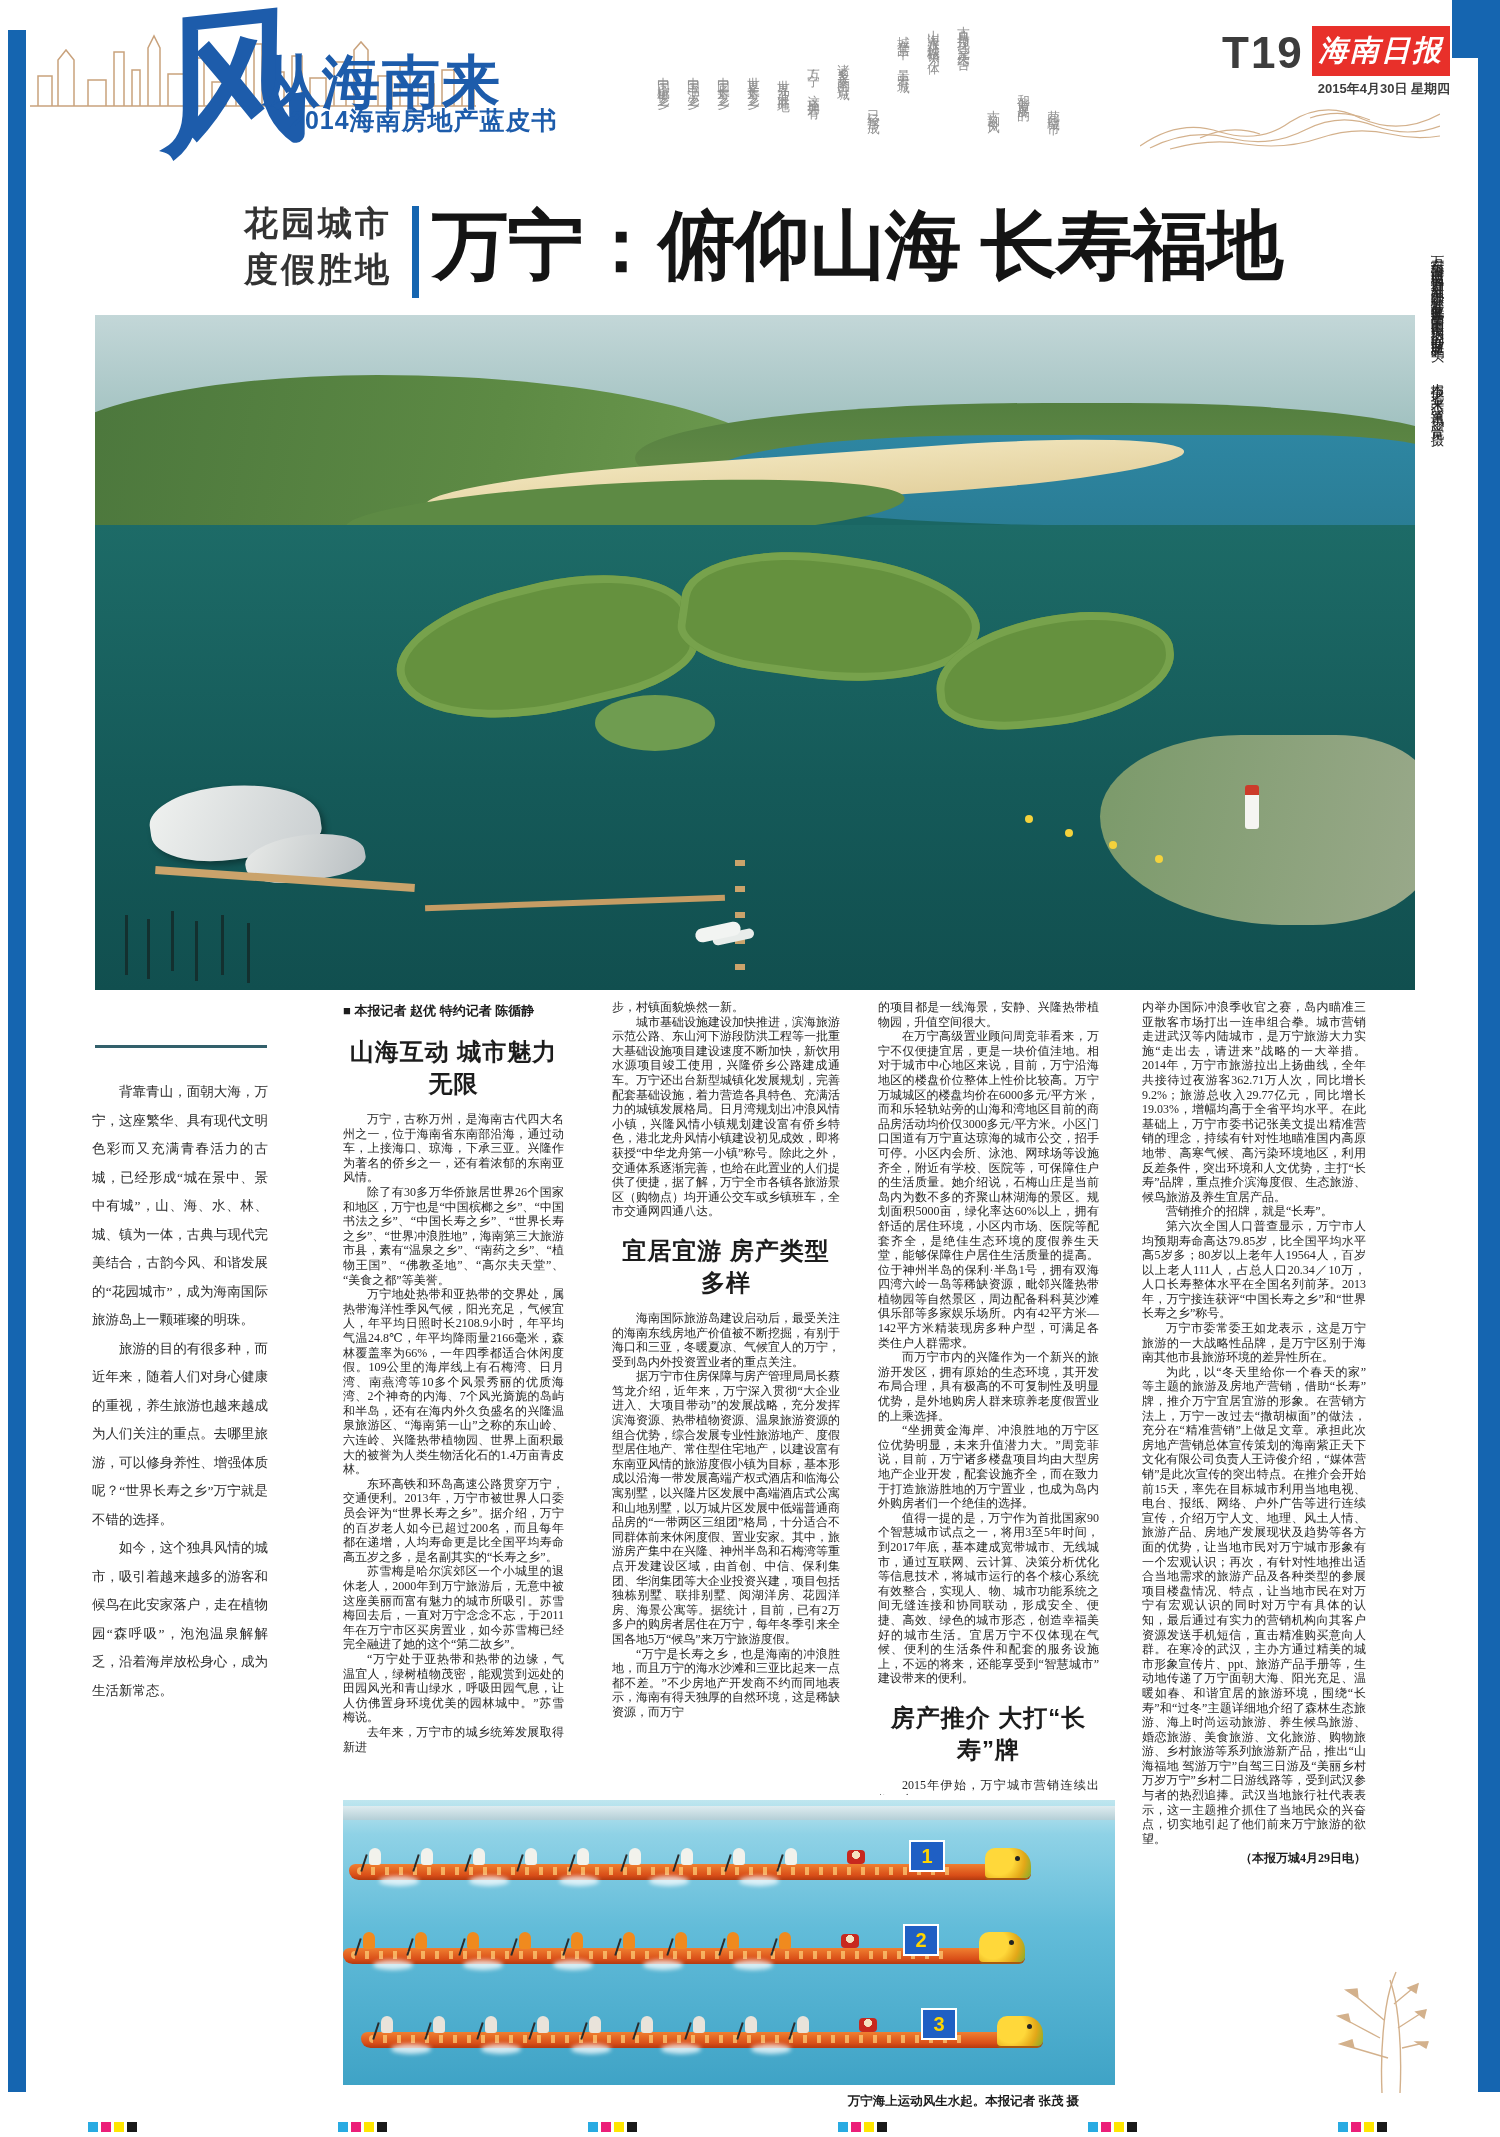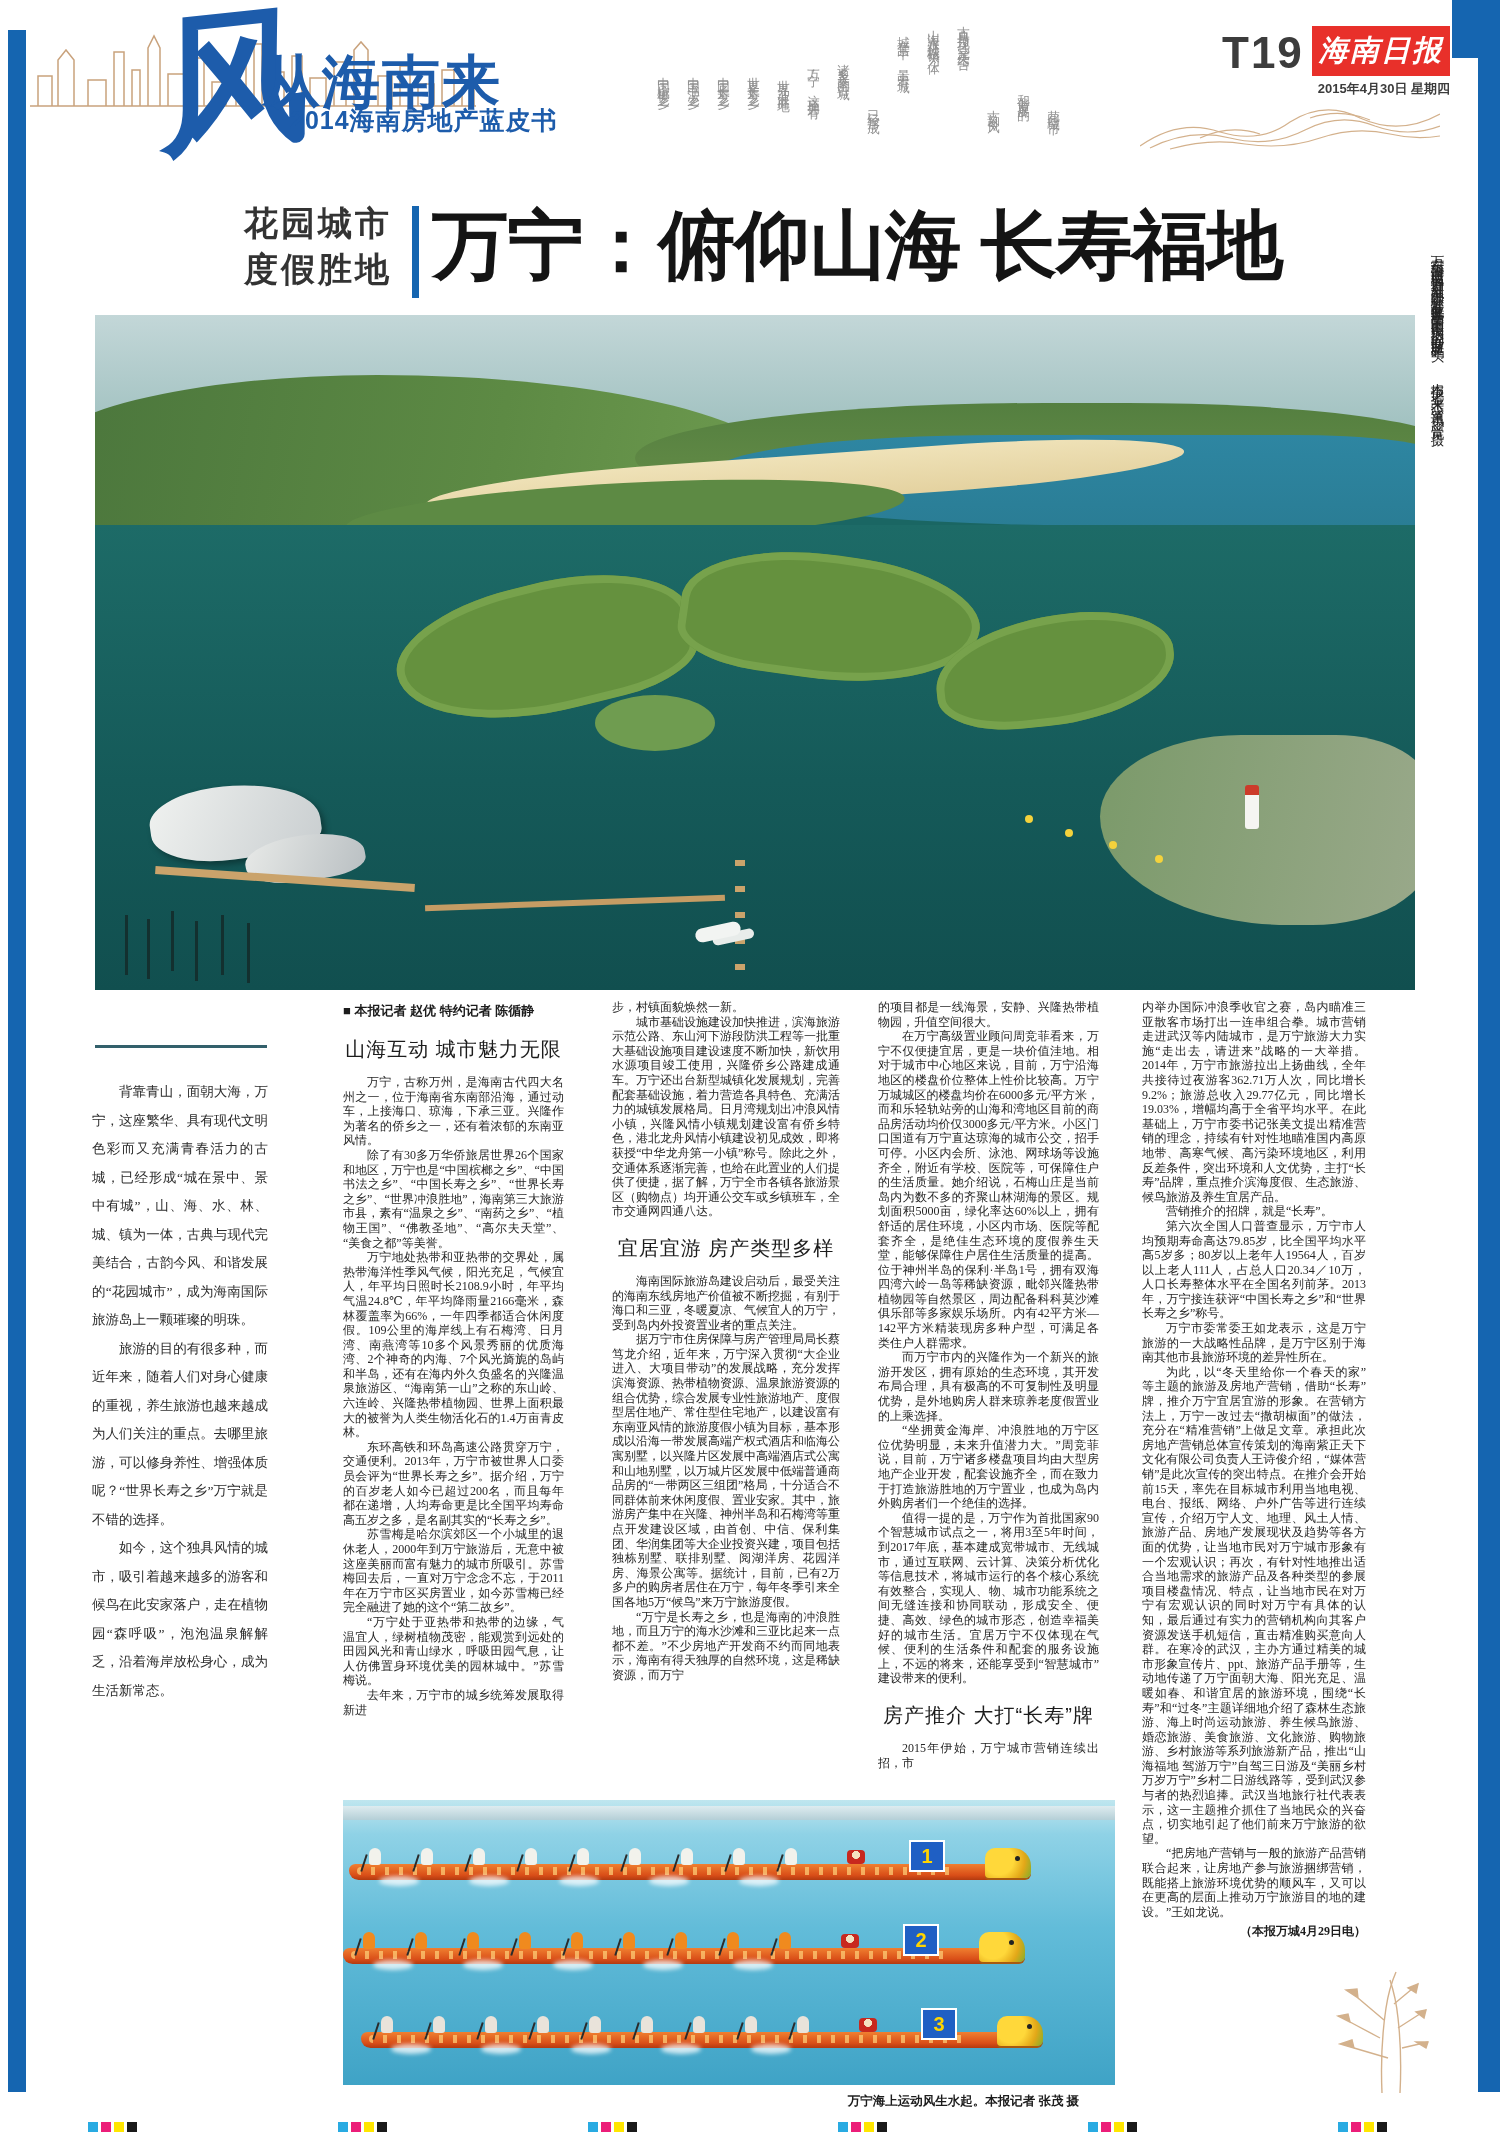--- a/index.html
+++ b/index.html
@@ -33,21 +33,21 @@
   .ph{position:absolute;}
   
   .vcaption{position:absolute;left:1428px;top:245px;height:800px;writing-mode:vertical-rl;
             font-family:"Liberation Serif","DejaVu Serif",serif;font-size:13.5px;color:#222;letter-spacing:2.5px;}
   
   .intro-divider{position:absolute;left:95px;top:1045px;width:172px;height:3px;background:#33606b;}
   .col{position:absolute;overflow:hidden;}
   .intro-para{font-family:"Liberation Serif","DejaVu Serif",serif;font-size:13.5px;line-height:28.5px;
               text-align:justify;text-indent:2em;margin:0;color:#2b2b2b;}
   .byline{font-size:13px;font-weight:700;color:#1c1c1c;margin:2px 0 14px 0;}
-  .col-heading{font-size:20px;font-weight:400;color:#1c1c1c;text-align:center;letter-spacing:1px;margin:16px 0 12px 0;}
+  .col-heading{font-size:24px;font-weight:700;color:#1c1c1c;text-align:center;letter-spacing:1px;margin:16px 0 12px 0;}
   .para{font-family:"Liberation Serif","DejaVu Serif",serif;font-size:12px;line-height:14.6px;
         text-align:justify;text-indent:2em;margin:0;color:#262626;}
   .para.cont{text-indent:0;}
   .dateline{font-family:"Liberation Serif","DejaVu Serif",serif;font-size:12px;font-weight:700;
             text-align:right;margin-top:4px;color:#1c1c1c;}
   
   .dragon-photo{position:absolute;left:343px;top:1800px;width:772px;height:285px;overflow:hidden;
                 background:linear-gradient(#bfe6ef 0%,#8fd2e6 12%,#62bcd9 45%,#3fa3c6 100%);}
   .dock-strip{position:absolute;left:0;top:6px;width:100%;height:14px;background:linear-gradient(#e8eef0,#b9ccd2);opacity:.8;}
   .boat{position:absolute;height:40px;width:705px;}
@@ -186,21 +186,20 @@
       <p class="para">值得一提的是，万宁作为首批国家90个智慧城市试点之一，将用3至5年时间，到2017年底，基本建成宽带城市、无线城市，通过互联网、云计算、决策分析优化等信息技术，将城市运行的各个核心系统有效整合，实现人、物、城市功能系统之间无缝连接和协同联动，形成安全、便捷、高效、绿色的城市形态，创造幸福美好的城市生活。宜居万宁不仅体现在气候、便利的生活条件和配套的服务设施上，不远的将来，还能享受到“智慧城市”建设带来的便利。</p>
       <div class="col-heading">房产推介 大打“长寿”牌</div>
       <p class="para">2015年伊始，万宁城市营销连续出招，市</p>
     </div>
   <div class="col" style="left:1142px;top:1000px;width:224px;height:1088px;">
       <p class="para cont">内举办国际冲浪季收官之赛，岛内瞄准三亚散客市场打出一连串组合拳。城市营销走进武汉等内陆城市，是万宁旅游大力实施“走出去，请进来”战略的一大举措。2014年，万宁市旅游拉出上扬曲线，全年共接待过夜游客362.71万人次，同比增长9.2%；旅游总收入29.77亿元，同比增长19.03%，增幅均高于全省平均水平。在此基础上，万宁市委书记张美文提出精准营销的理念，持续有针对性地瞄准国内高原地带、高寒气候、高污染环境地区，利用反差条件，突出环境和人文优势，主打“长寿”品牌，重点推介滨海度假、生态旅游、候鸟旅游及养生宜居产品。</p>
       <p class="para">营销推介的招牌，就是“长寿”。</p>
       <p class="para">第六次全国人口普查显示，万宁市人均预期寿命高达79.85岁，比全国平均水平高5岁多；80岁以上老年人19564人，百岁以上老人111人，占总人口20.34／10万，人口长寿整体水平在全国名列前茅。2013年，万宁接连获评“中国长寿之乡”和“世界长寿之乡”称号。</p>
       <p class="para">万宁市委常委王如龙表示，这是万宁旅游的一大战略性品牌，是万宁区别于海南其他市县旅游环境的差异性所在。</p>
       <p class="para">为此，以“冬天里给你一个春天的家”等主题的旅游及房地产营销，借助“长寿”牌，推介万宁宜居宜游的形象。在营销方法上，万宁一改过去“撒胡椒面”的做法，充分在“精准营销”上做足文章。承担此次房地产营销总体宣传策划的海南紫正天下文化有限公司负责人王诗俊介绍，“媒体营销”是此次宣传的突出特点。在推介会开始前15天，率先在目标城市利用当地电视、电台、报纸、网络、户外广告等进行连续宣传，介绍万宁人文、地理、风土人情、旅游产品、房地产发展现状及趋势等各方面的优势，让当地市民对万宁城市形象有一个宏观认识；再次，有针对性地推出适合当地需求的旅游产品及各种类型的参展项目楼盘情况、特点，让当地市民在对万宁有宏观认识的同时对万宁有具体的认知，最后通过有实力的营销机构向其客户资源发送手机短信，直击精准购买意向人群。在寒冷的武汉，主办方通过精美的城市形象宣传片、ppt、旅游产品手册等，生动地传递了万宁面朝大海、阳光充足、温暖如春、和谐宜居的旅游环境，围绕“长寿”和“过冬”主题详细地介绍了森林生态旅游、海上时尚运动旅游、养生候鸟旅游、婚恋旅游、美食旅游、文化旅游、购物旅游、乡村旅游等系列旅游新产品，推出“山海福地 驾游万宁”自驾三日游及“美丽乡村 万岁万宁”乡村二日游线路等，受到武汉参与者的热烈追捧。武汉当地旅行社代表表示，这一主题推介抓住了当地民众的兴奋点，切实地引起了他们前来万宁旅游的欲望。</p>
-      <p class="para">“把房地产营销与一般的旅游产品营销联合起来，让房地产参与旅游捆绑营销，既能搭上旅游环境优势的顺风车，又可以在更高的层面上推动万宁旅游目的地的建设。”王如龙说。</p>
       <p class="dateline">（本报万城4月29日电）</p>
     </div>
 
   <div class="dragon-photo" id="dragon-photo">
     <div class="dock-strip"></div>
   <div class="boat" style="top: 46px; left: 6px;">
         <div class="hull"></div>
         <div class="hull-dots"></div>
         <div class="crew" style="left: 20px; background: rgb(242, 242, 236);"></div>
         <div class="paddle" style="left: 14px;"></div>

